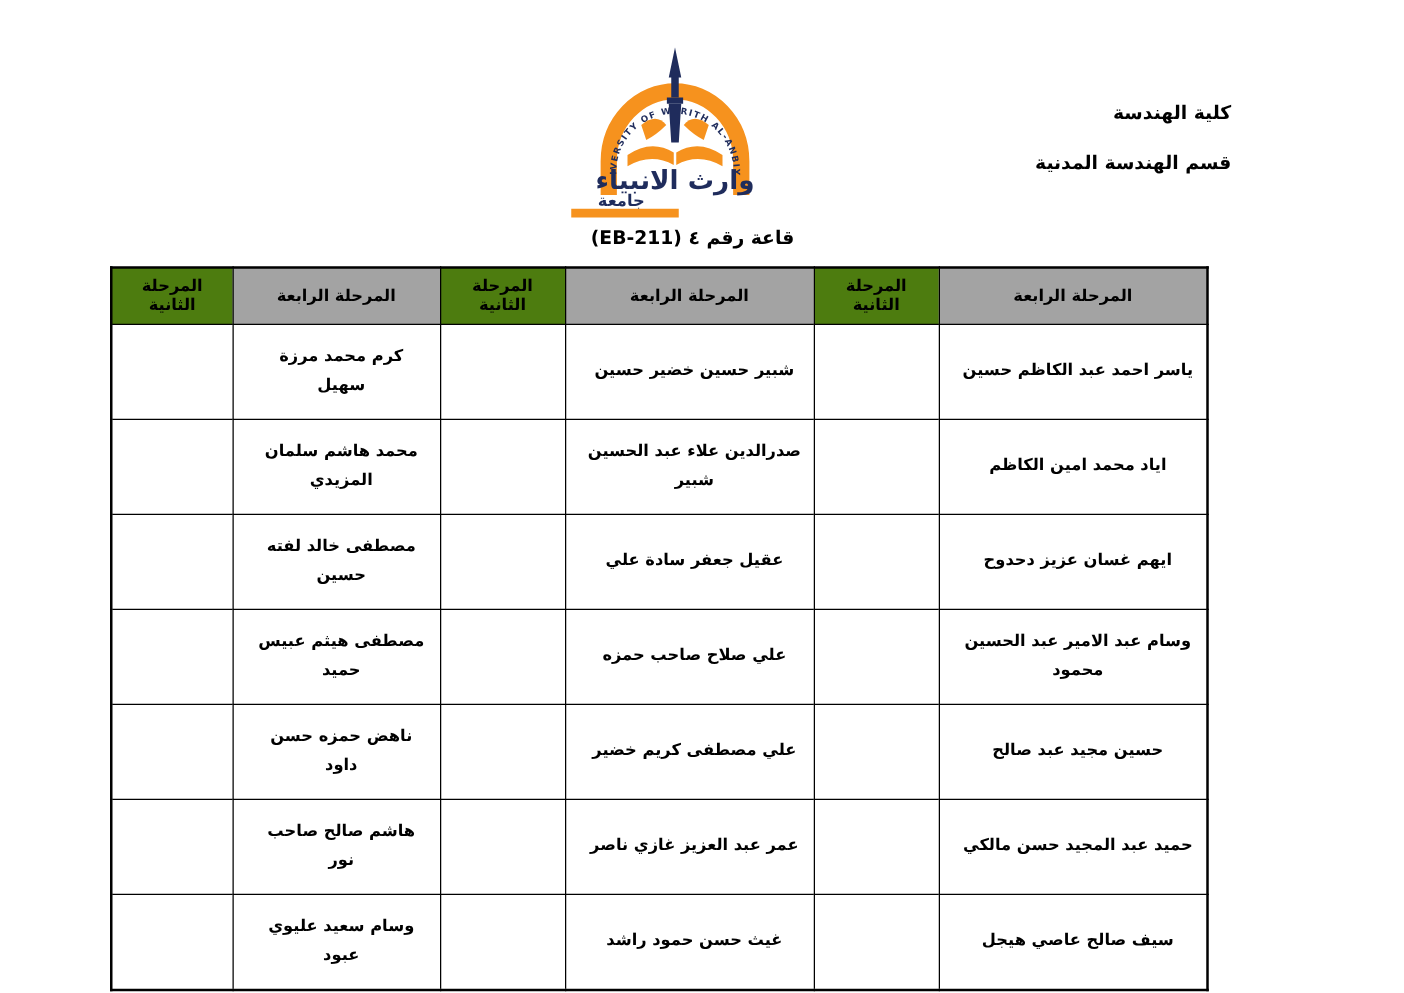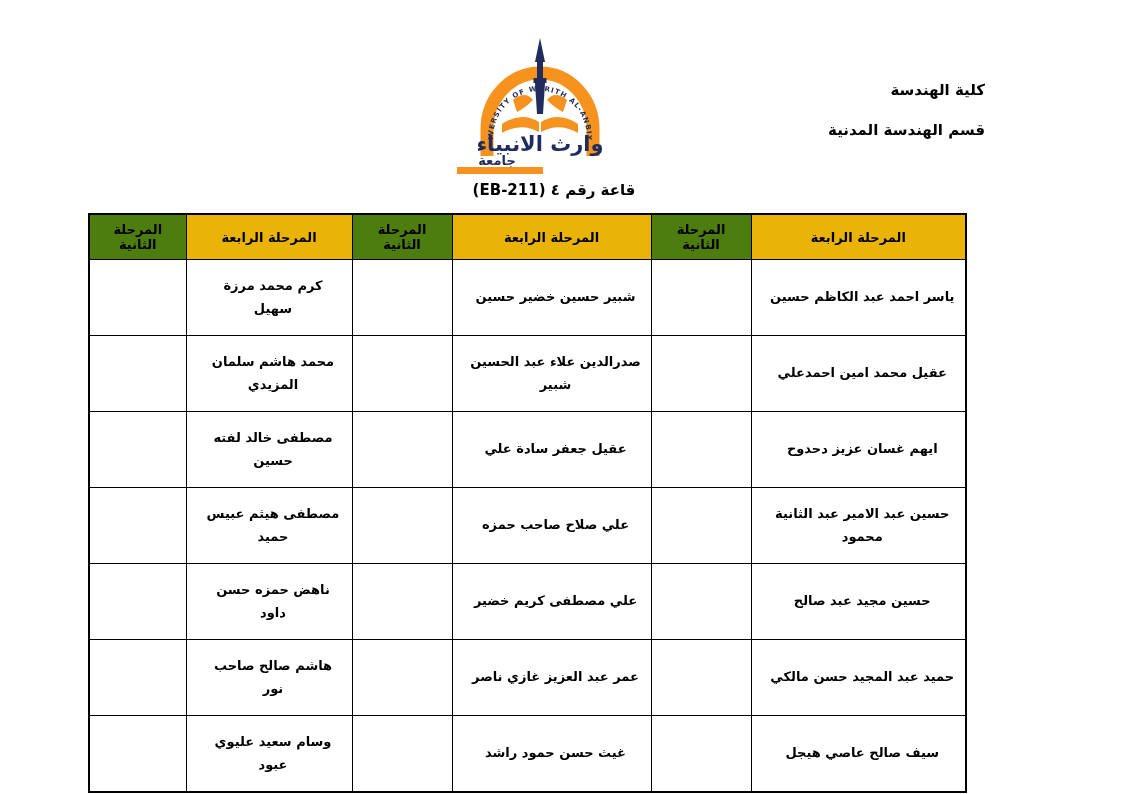--- a/index.html
+++ b/index.html
@@ -33,21 +33,21 @@
     position:absolute;top:213px;left:88px;width:877px;
     border-collapse:collapse;table-layout:fixed;direction:rtl;
     border:2px solid #000;
   }
   table.seating th, table.seating td{
     border:1px solid #000;text-align:center;vertical-align:middle;
     font-weight:bold;color:#000;padding:2px 8px;word-wrap:break-word;
   }
   table.seating thead th{height:40px;font-size:13px;}
   table.seating tbody td{height:71px;font-size:13px;line-height:1.7;padding-left:16px;}
-  .hdr-4{background:#eab308;margin-top:20px;}
+  .hdr-4{background:#a3a3a3;margin-top:20px;}
   .hdr-2{background:#4d7c0f;}
 </style>
 </head>
 <body>
 
 <div class="page">
 
   <div class="dept-block">
     <div>كلية الهندسة</div>
     <div>قسم الهندسة المدنية</div>
@@ -107,37 +107,37 @@
     <tbody>
       <tr>
         <td>ياسر احمد عبد الكاظم حسين</td>
         <td></td>
         <td>شبير حسين خضير حسين</td>
         <td></td>
         <td>كرم محمد مرزة سهيل</td>
         <td></td>
       </tr>
       <tr>
-        <td>عقيل محمد امين احمدعلي</td>
+        <td>اياد محمد امين الكاظم</td>
         <td></td>
         <td>صدرالدين علاء عبد الحسين شبير</td>
         <td></td>
         <td>محمد هاشم سلمان المزيدي</td>
         <td></td>
       </tr>
       <tr>
         <td>ايهم غسان عزيز دحدوح</td>
         <td></td>
         <td>عقيل جعفر سادة علي</td>
         <td></td>
         <td>مصطفى خالد لفته حسين</td>
         <td></td>
       </tr>
       <tr>
-        <td>حسين عبد الامير عبد الثانية محمود</td>
+        <td>وسام عبد الامير عبد الحسين محمود</td>
         <td></td>
         <td>علي صلاح صاحب حمزه</td>
         <td></td>
         <td>مصطفى هيثم عبيس حميد</td>
         <td></td>
       </tr>
       <tr>
         <td>حسين مجيد عبد صالح</td>
         <td></td>
         <td>علي مصطفى كريم خضير</td>

